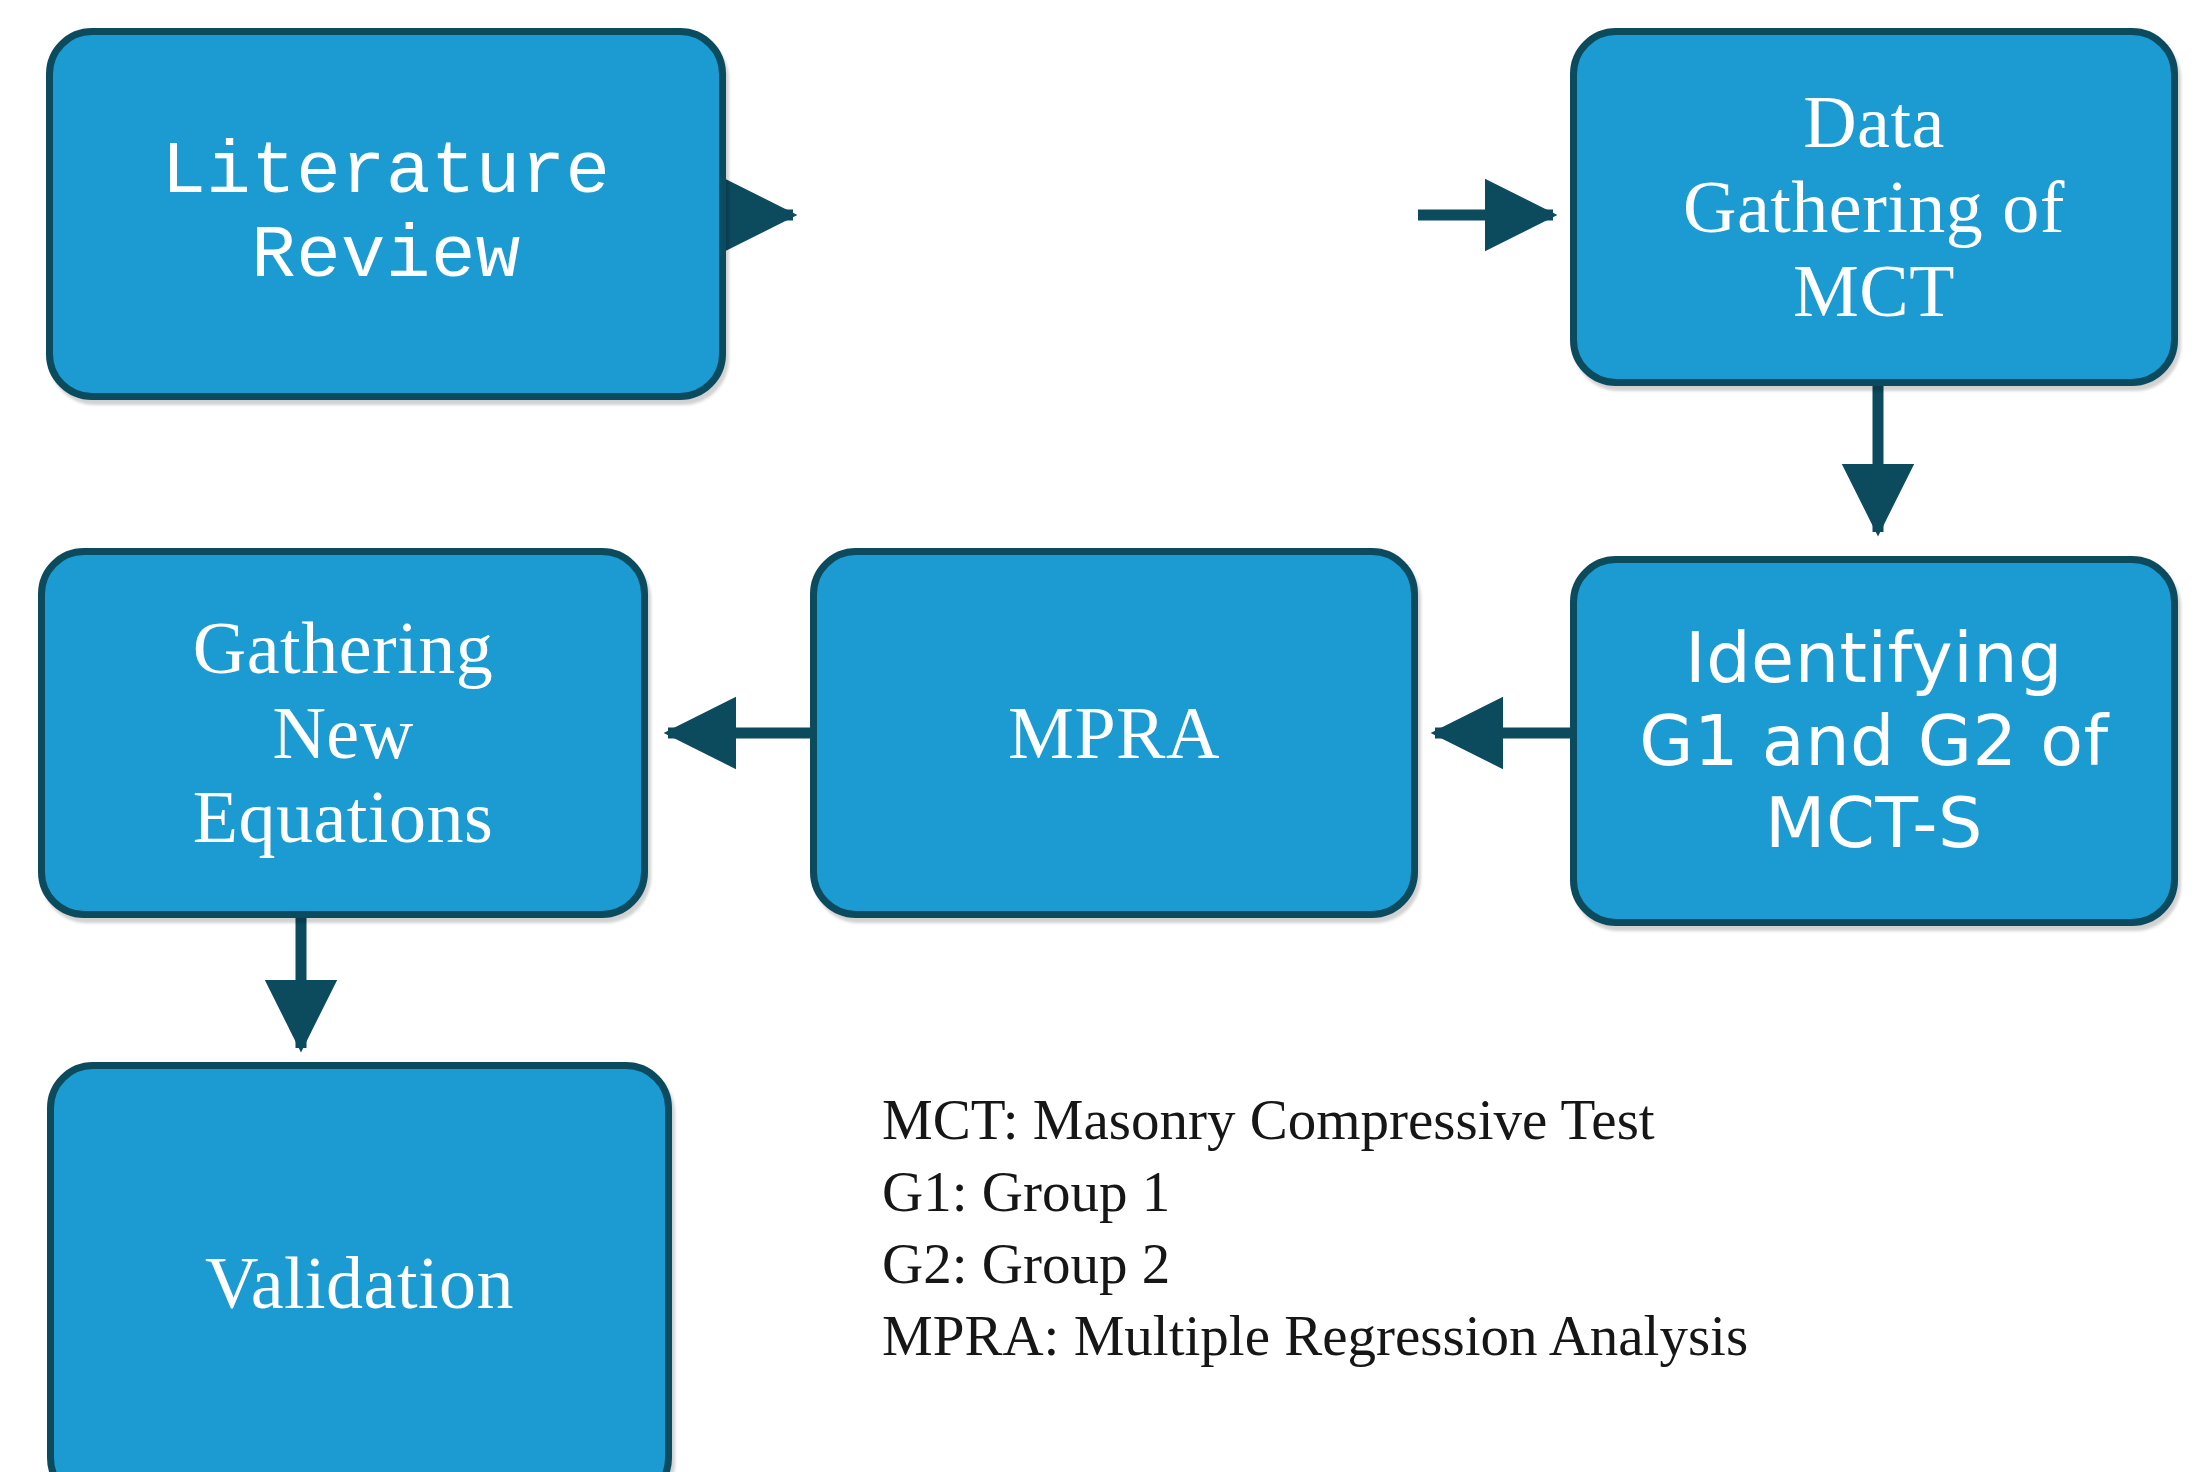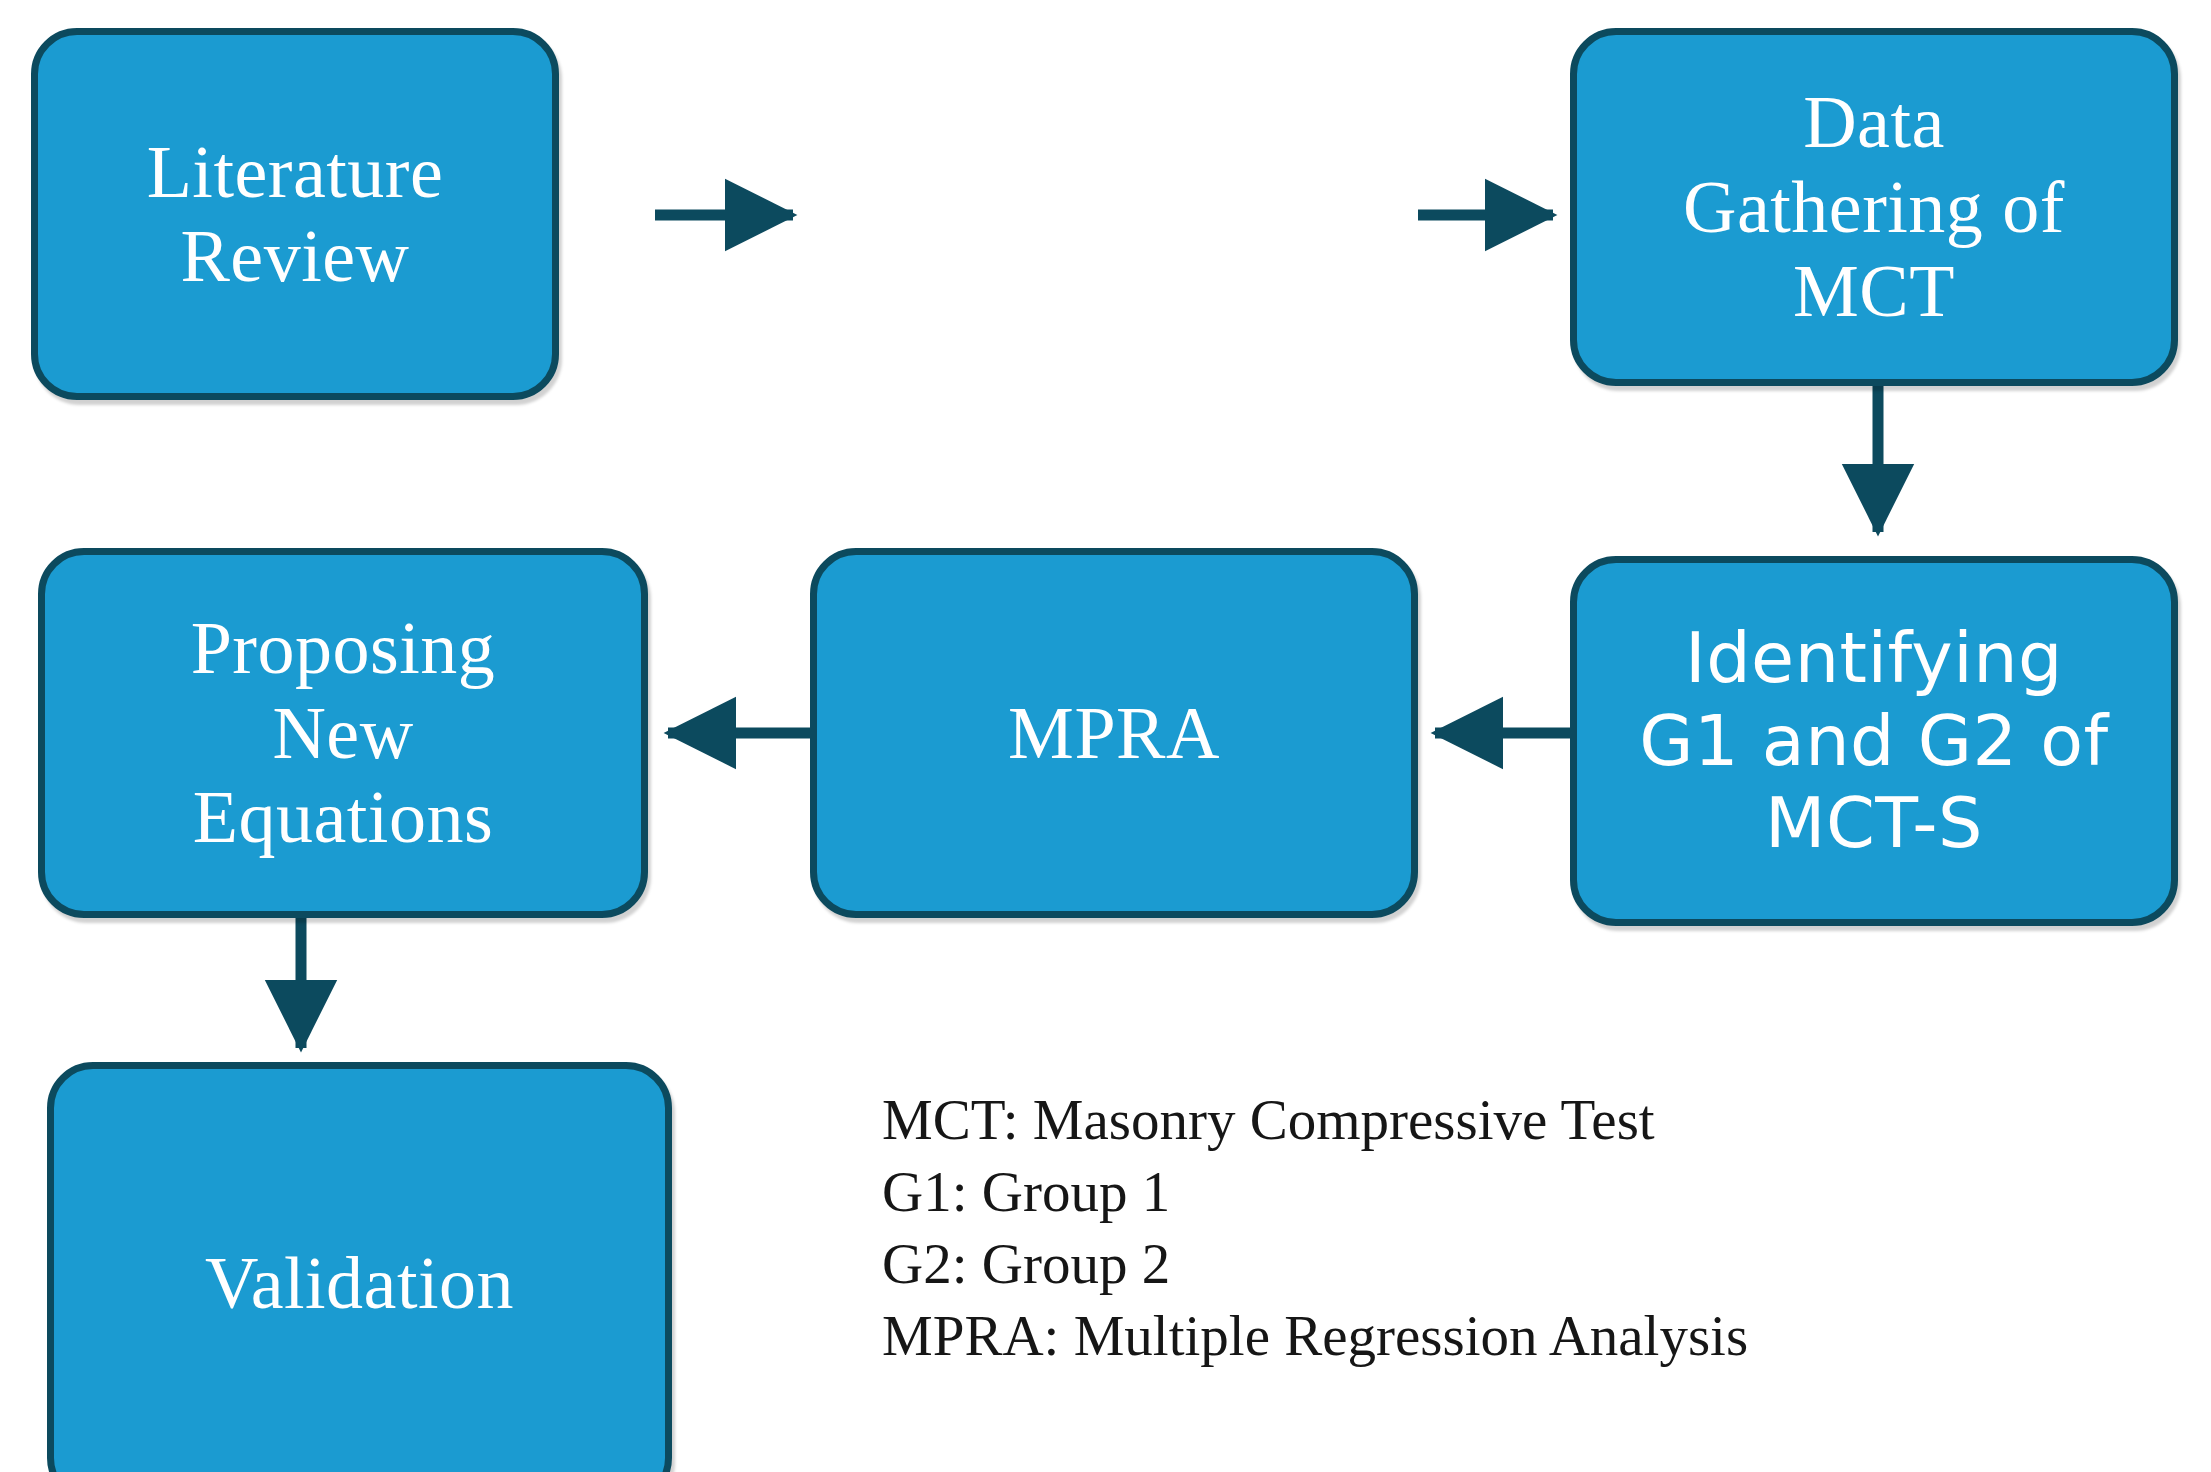--- a/index.html
+++ b/index.html
@@ -48,21 +48,21 @@
     margin-top: 8px;
   }
 
   .node .label {
     display: block;
     white-space: pre-line;
     padding: 0 14px;
   }
 
   
-  #node-literature-review { left: 31px;   top: 28px;   width: 528px; height: 372px; }
+  #node-literature-review { left: 46px;   top: 28px;   width: 680px; height: 372px; font-family: Liberation Mono, monospace; }
   #node-design-research   { left: 810px;  top: 28px;   width: 608px; height: 372px; }
   #node-data-gathering    { left: 1570px; top: 28px;   width: 608px; height: 358px; }
 
   #node-proposing-new-equations { left: 38px;   top: 548px; width: 610px; height: 370px; }
   #node-mpra                    { left: 810px;  top: 548px; width: 608px; height: 370px; }
   #node-identifying-groups      { left: 1570px; top: 548px; width: 608px; height: 370px; }
 
   #node-validation        { left: 47px;  top: 1062px; width: 625px; height: 442px; }
 
   
@@ -133,21 +133,21 @@
   </div>
 
 
   <div class="node" id="node-data-gathering">
     <span class="label">Data
 Gathering of
 MCT</span>
   </div>
 
   <div class="node" id="node-proposing-new-equations">
-    <span class="label">Proposing
+    <span class="label">Gathering
 New
 Equations</span>
   </div>
 
   <div class="node" id="node-mpra">
     <span class="label">MPRA</span>
   </div>
 
   <div class="node sans" id="node-identifying-groups">
     <span class="label">Identifying

